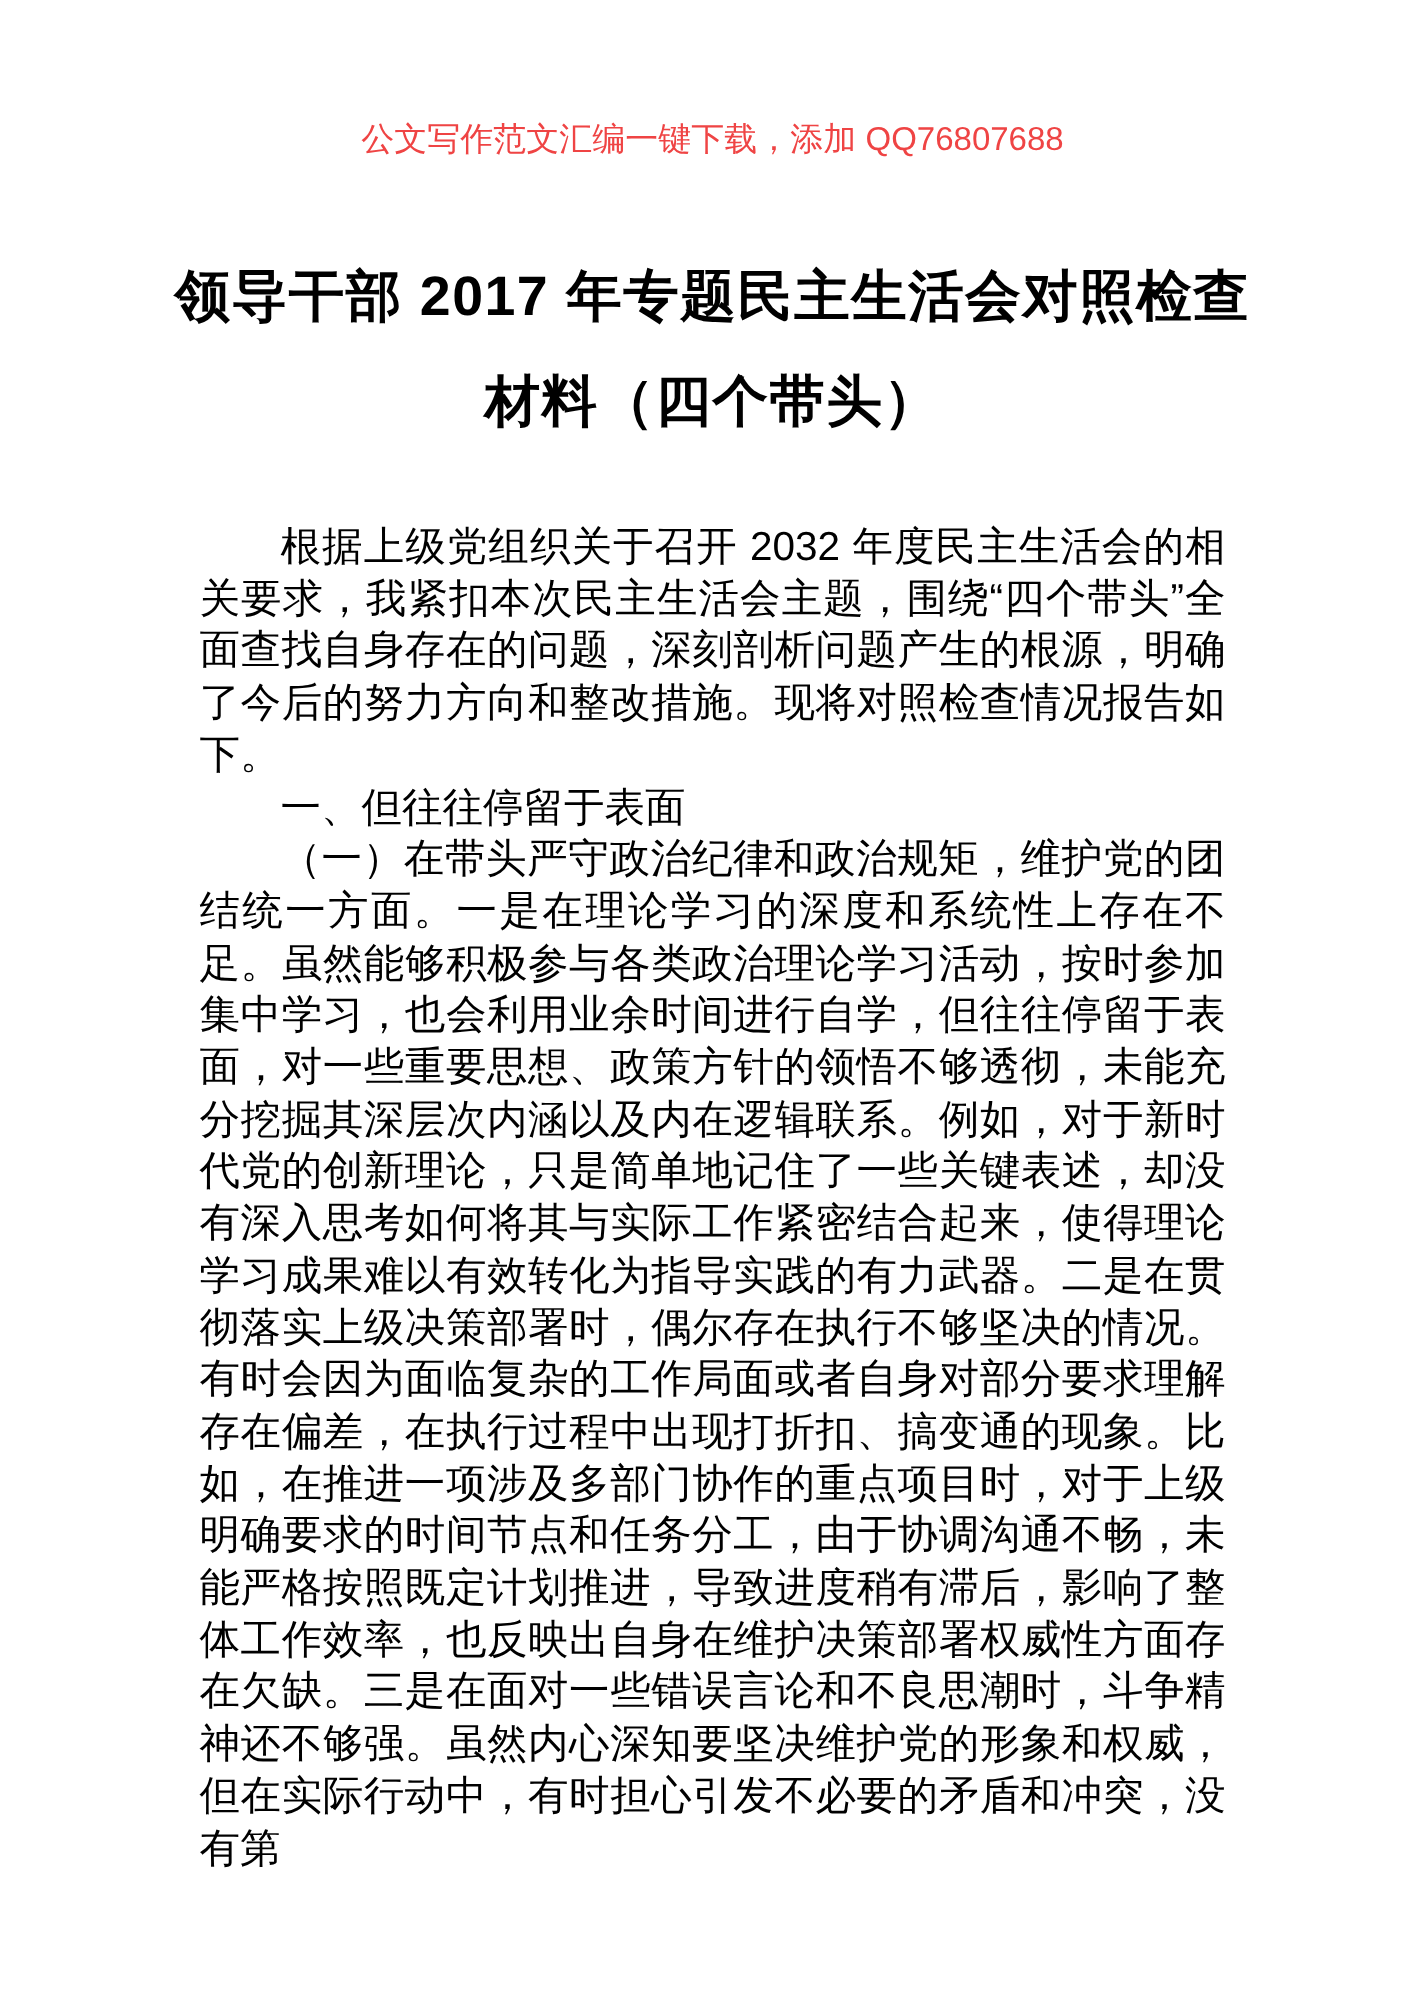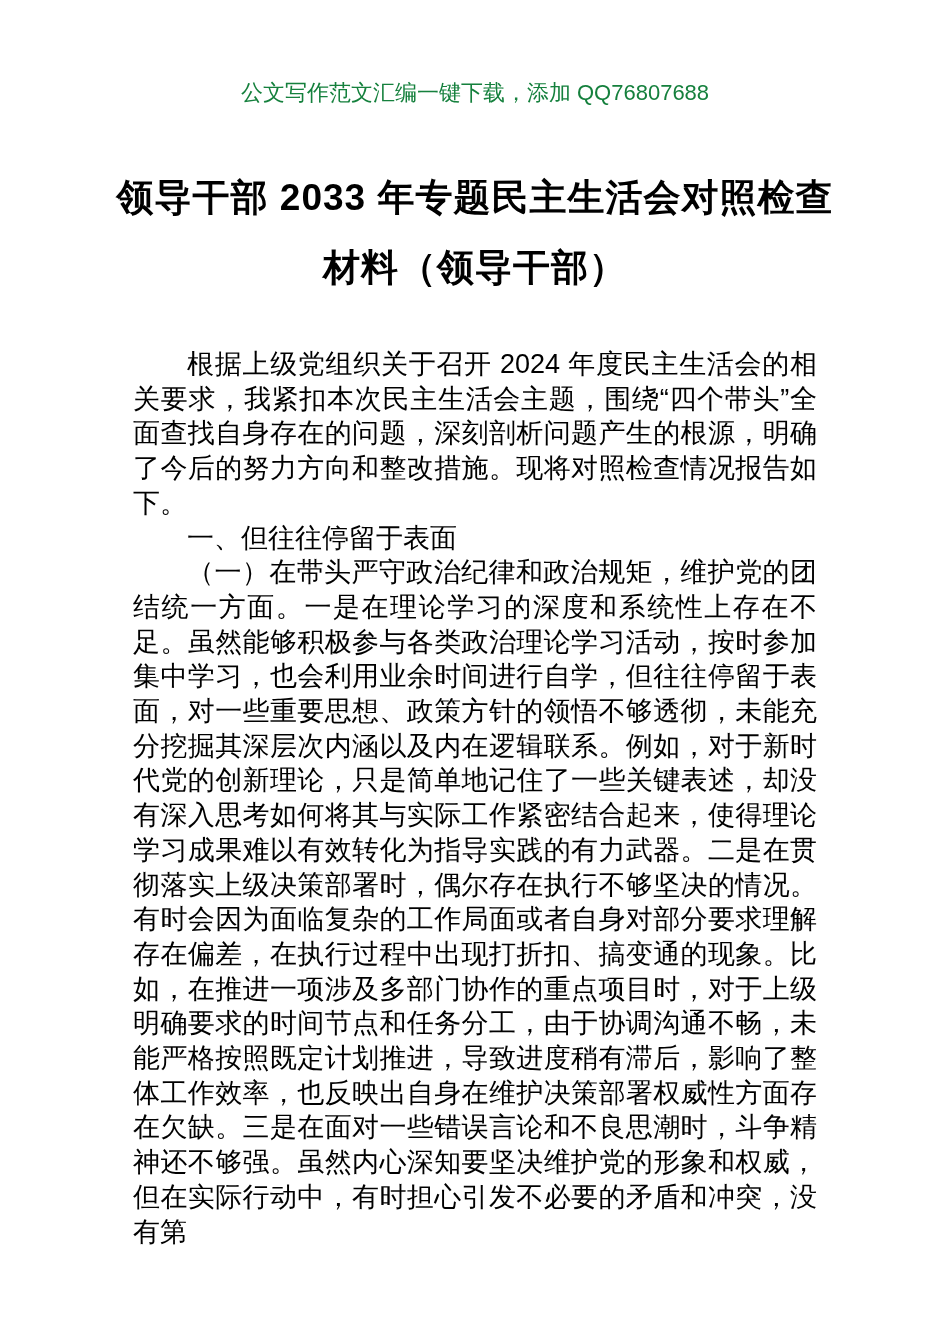--- a/index.html
+++ b/index.html
@@ -19,21 +19,21 @@
     width: 950px;
     height: 1344px;
     background: #ffffff;
     box-sizing: border-box;
     padding-top: 80px;
   }
   .note {
     text-align: center;
     font-size: 22px;
     line-height: 25px;
-    color: #15803d;
+    color: #ef4444;
     font-weight: 400;
   }
   .title {
     margin: 58px 90px 0 90px;
     text-align: center;
     font-size: 37px;
     line-height: 70px;
     font-weight: bold;
     letter-spacing: 1px;
   }
@@ -57,23 +57,23 @@
   }
 </style>
 </head>
 <body>
 
 <div class="page">
 
   <div class="note">公文写作范文汇编一键下载，添加 QQ76807688</div>
 
   <h1 class="title">
-    <span class="tline">领导干部 2033 年专题民主生活会对照检查</span>
-    <span class="tline">材料（领导干部）</span>
+    <span class="tline">领导干部 2017 年专题民主生活会对照检查</span>
+    <span class="tline">材料（四个带头）</span>
   </h1>
 
   <div class="content">
-    <p>根据上级党组织关于召开 2024 年度民主生活会的相关要求，我紧扣本次民主生活会主题，围绕“四个带头”全面查找自身存在的问题，深刻剖析问题产生的根源，明确了今后的努力方向和整改措施。现将对照检查情况报告如下。</p>
+    <p>根据上级党组织关于召开 2032 年度民主生活会的相关要求，我紧扣本次民主生活会主题，围绕“四个带头”全面查找自身存在的问题，深刻剖析问题产生的根源，明确了今后的努力方向和整改措施。现将对照检查情况报告如下。</p>
     <p>一、但往往停留于表面</p>
     <p>（一）在带头严守政治纪律和政治规矩，维护党的团结统一方面。一是在理论学习的深度和系统性上存在不足。虽然能够积极参与各类政治理论学习活动，按时参加集中学习，也会利用业余时间进行自学，但往往停留于表面，对一些重要思想、政策方针的领悟不够透彻，未能充分挖掘其深层次内涵以及内在逻辑联系。例如，对于新时代党的创新理论，只是简单地记住了一些关键表述，却没有深入思考如何将其与实际工作紧密结合起来，使得理论学习成果难以有效转化为指导实践的有力武器。二是在贯彻落实上级决策部署时，偶尔存在执行不够坚决的情况。有时会因为面临复杂的工作局面或者自身对部分要求理解存在偏差，在执行过程中出现打折扣、搞变通的现象。比如，在推进一项涉及多部门协作的重点项目时，对于上级明确要求的时间节点和任务分工，由于协调沟通不畅，未能严格按照既定计划推进，导致进度稍有滞后，影响了整体工作效率，也反映出自身在维护决策部署权威性方面存在欠缺。三是在面对一些错误言论和不良思潮时，斗争精神还不够强。虽然内心深知要坚决维护党的形象和权威，但在实际行动中，有时担心引发不必要的矛盾和冲突，没有第</p>
   </div>
 
 </div>
 
 </body></html>

